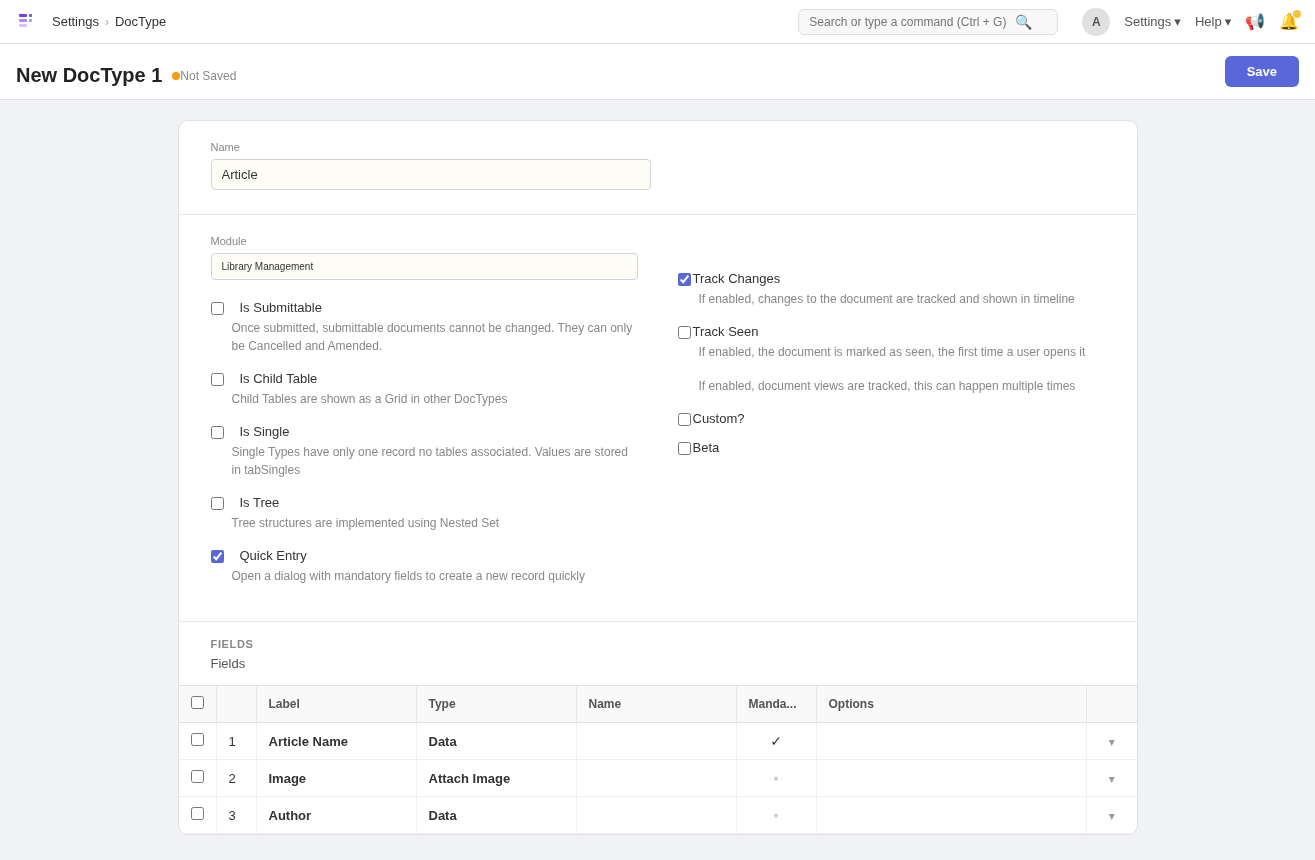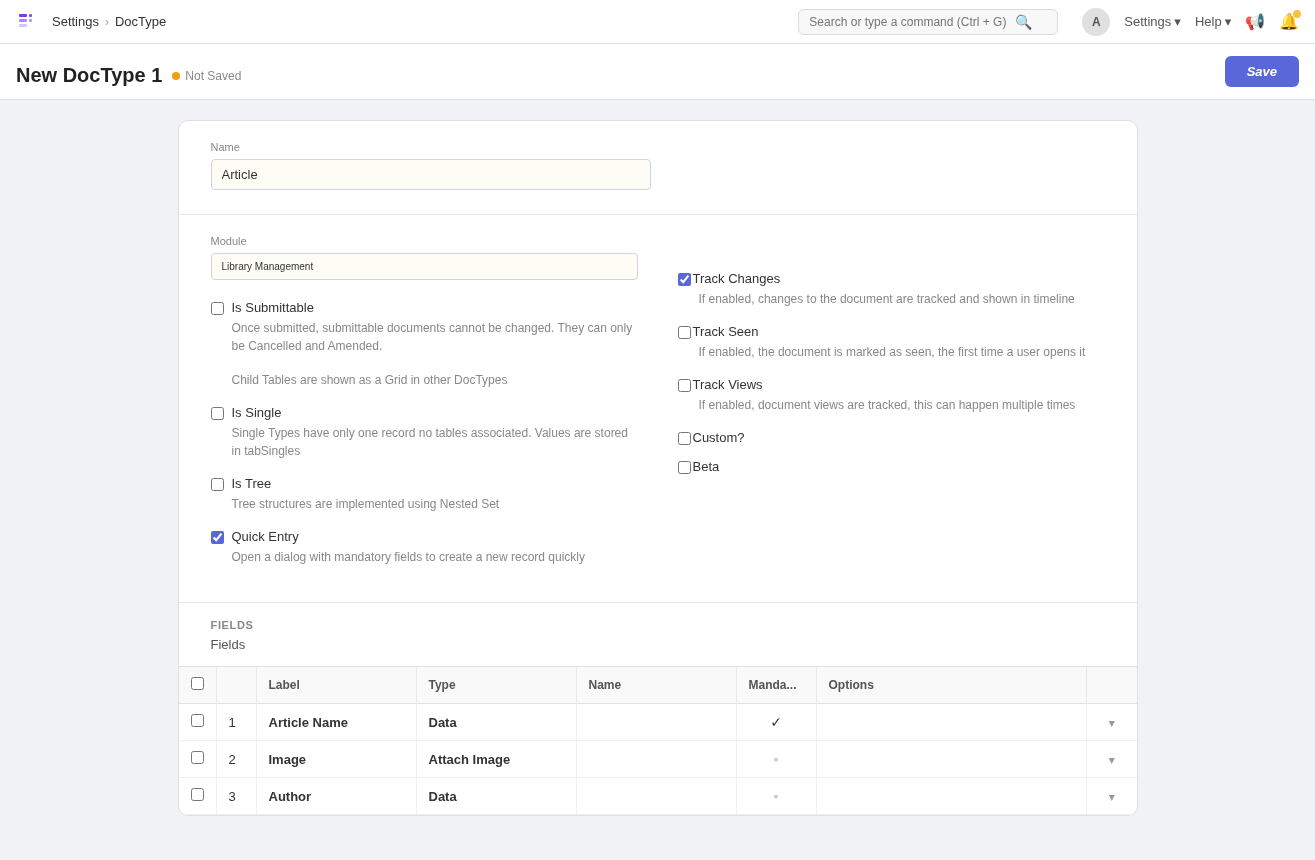--- a/index.html
+++ b/index.html
@@ -85,28 +85,28 @@
       background: #fff;
       border-bottom: 1px solid #e0e0e0;
       padding: 12px 16px;
       display: flex;
       align-items: flex-end;
       justify-content: space-between;
     }
     .page-title-wrap { display: flex; align-items: center; gap: 10px; }
     .page-title { font-size: 20px; font-weight: 700; color: #222; }
     .status-badge {
-      display: flex; align-items: center; gap: 5px;
+      display: flex; align-items: center; 
       font-size: 12px; color: #888;
     }
     .status-dot { width: 8px; height: 8px; background: #f59e0b; border-radius: 50%; }
     .save-btn {
       background: #5a67d8; color: #fff; border: none;
       border-radius: 6px; padding: 8px 22px;
-      font-size: 13px; font-weight: 600; cursor: pointer; font-style: italic;
+      font-size: 13px; font-weight: 600; cursor: pointer;
     }
 
     
     .main-content {
       padding: 20px 0;
     }
     .form-card {
       background: #fff;
       border: 1px solid #e0e0e0;
       border-radius: 10px;
@@ -154,21 +154,21 @@
       font-size: 10px;
       background: #fdfdf6;
       outline: none;
       color: #333;
       margin-bottom: 20px;
     }
 
     .checkbox-row {
       display: flex;
       align-items: flex-start;
-      gap: 8px;
+      gap: 16px;
       margin-bottom: 4px;
     }
     .checkbox-row input[type="checkbox"] {
       margin-top: 2px;
       accent-color: #5a67d8;
       width: 13px; height: 13px;
     }
     .checkbox-label {
       font-size: 13px; font-weight: 500; color: #333;
     }
@@ -313,20 +313,24 @@
           <input class="module-input" type="text" value="Library Management" style="">
 
           
           <div class="checkbox-row">
             <input type="checkbox" id="cb-submittable" style="">
             <label class="checkbox-label" for="cb-submittable">Is Submittable</label>
           </div>
           <div class="checkbox-desc">Once submitted, submittable documents cannot be changed. They can only be Cancelled and Amended.</div>
 
           
+          <div class="checkbox-row">
+            <input type="checkbox" id="cb-child" style="">
+            <label class="checkbox-label" for="cb-child">Is Child Table</label>
+          </div>
           <div class="checkbox-desc">Child Tables are shown as a Grid in other DocTypes</div>
 
           
           <div class="checkbox-row">
             <input type="checkbox" id="cb-single" style="">
             <label class="checkbox-label" for="cb-single">Is Single</label>
           </div>
           <div class="checkbox-desc">Single Types have only one record no tables associated. Values are stored in tabSingles</div>
 
           
@@ -351,24 +355,20 @@
             <label class="track-label" for="cb-track-changes">Track Changes</label>
           </div>
           <div class="track-desc">If enabled, changes to the document are tracked and shown in timeline</div>
 
           <div class="track-row">
             <input type="checkbox" id="cb-track-seen" style="">
             <label class="track-label" for="cb-track-seen">Track Seen</label>
           </div>
           <div class="track-desc">If enabled, the document is marked as seen, the first time a user opens it</div>
 
-          <div class="track-row">
-            <input type="checkbox" id="cb-track-views" style="">
-            <label class="track-label" for="cb-track-views">Track Views</label>
-          </div>
           <div class="track-desc">If enabled, document views are tracked, this can happen multiple times</div>
 
           <div class="track-row">
             <input type="checkbox" id="cb-custom" style="">
             <label class="track-label" for="cb-custom">Custom?</label>
           </div>
           <div style="margin-bottom: 14px;"></div>
 
           <div class="track-row">
             <input type="checkbox" id="cb-beta" style="">

